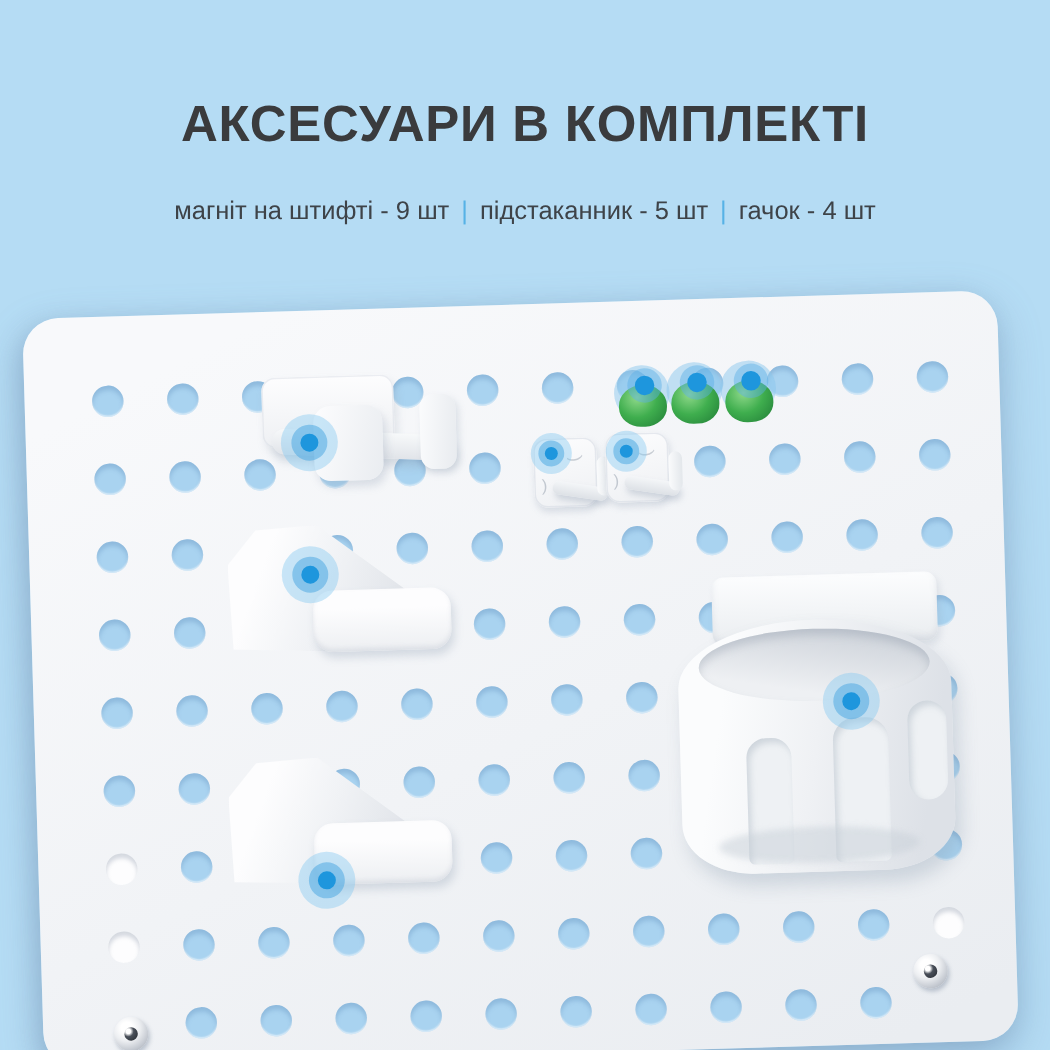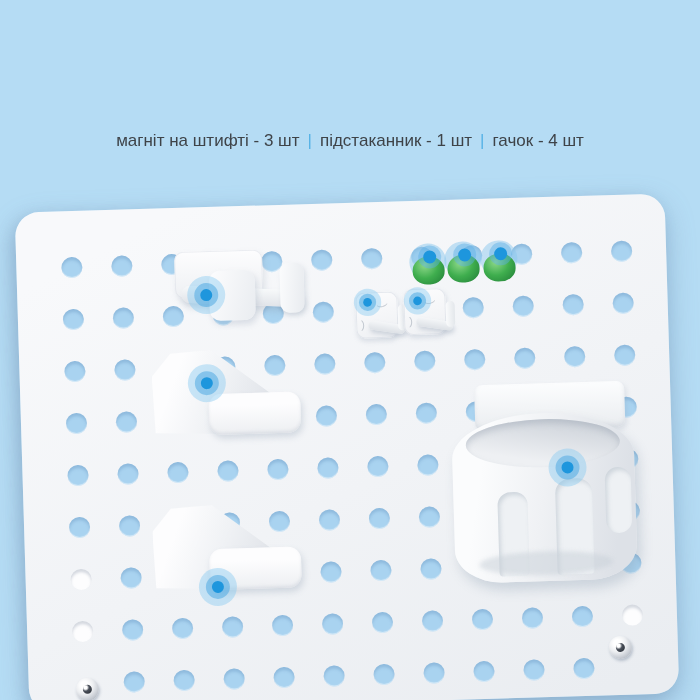--- a/index.html
+++ b/index.html
@@ -112,21 +112,22 @@
     background:radial-gradient(circle at 38% 32%,#ffffff 18%,#eceef1 42%,#c2c7cf 72%,#949aa4);
     box-shadow:1px 2px 3px rgba(120,135,158,.45);}
   .screw::after{content:"";position:absolute;left:7px;top:7px;width:9px;height:9px;border-radius:50%;
     background:radial-gradient(circle at 30% 30%,#ffffff 0 18%,#4a505a 40%,#23272e);}
 </style>
 </head>
 <body>
 
 <div class="stage" style="--bg: #b5dcf4; --hole: #a9d3f0; --holew: #fdfdfe; --hotspot: #1e96dd; --green: #3fae4e; --sepc: #56b2e6; --titlec: #3a3b3d; --textc: #3e4348;">
 
-  <p class="specs l1"><span>магніт на штифті - 3 шт</span><span class="sep">|</span><span>підстаканник - 1 шт</span><span class="sep">|</span><span>гачок - 4 шт</span></p>
+  <h1 class="title">АКСЕСУАРИ В КОМПЛЕКТІ</h1>
+  <p class="specs l1"><span>магніт на штифті - 9 шт</span><span class="sep">|</span><span>підстаканник - 5 шт</span><span class="sep">|</span><span>гачок - 4 шт</span></p>
 
   <div class="board">
     <div id="holes">
         <div class="hole" style="left: 44.5px; top: 45.5px;"></div>
         <div class="hole" style="left: 94.5px; top: 45.5px;"></div>
         <div class="hole" style="left: 144.5px; top: 45.5px;"></div>
         <div class="hole" style="left: 194.5px; top: 45.5px;"></div>
         <div class="hole" style="left: 244.5px; top: 45.5px;"></div>
         <div class="hole" style="left: 294.5px; top: 45.5px;"></div>
         <div class="hole" style="left: 344.5px; top: 45.5px;"></div>

